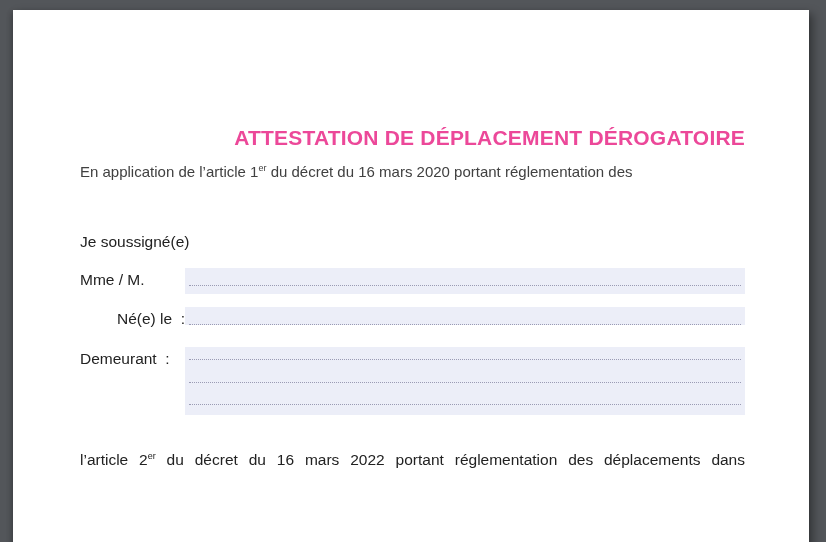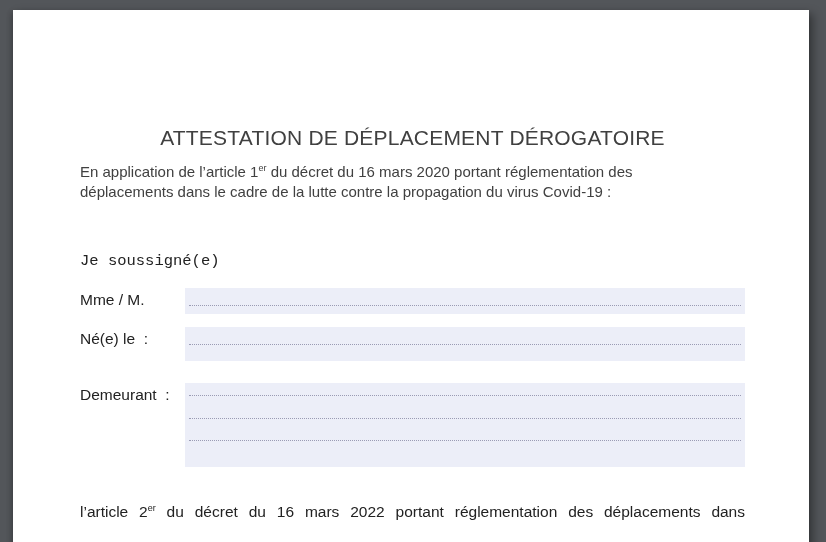--- a/index.html
+++ b/index.html
@@ -17,53 +17,52 @@
     width: 796px; height: 560px;
     background: #ffffff;
     box-shadow: 4px 4px 9px rgba(0,0,0,0.38), -2px 2px 5px rgba(0,0,0,0.18);
   }
   .content {
     padding: 117px 64px 0 67px;
     color: #222222;
   }
   .doc-title {
     margin: 0;
-    text-align: center;
+    text-align: right;
     font-size: 21px;
     line-height: 22px;
-    font-weight: normal;
+    font-weight: bold;
     letter-spacing: 0.2px;
-    color: #404040;
+    color: #ec4899;
   }
   .doc-subtitle {
     margin: 13px auto 0;
     text-align: left;
     font-size: 15px;
     line-height: 20px;
     color: #414141;
   }
   sup {
     font-size: 9px;
     line-height: 0;
     vertical-align: super;
   }
   .intro {
     margin-top: 50px;
     font-size: 15.5px;
     line-height: 19px;
     color: #222222;
-    font-family: Liberation Mono, monospace;
   }
   .field-row {
     display: flex;
     align-items: stretch;
   }
   .row-1 { margin-top: 17px; height: 26px; }
-  .row-2 { margin-top: 13px; height: 34px; }
-  .row-3 { margin-top: 22px; height: 84px; }
+  .row-2 { margin-top: 13px; height: 18px; text-align: right; }
+  .row-3 { margin-top: 22px; height: 68px; }
   .field-label {
     width: 105px;
     flex: 0 0 105px;
     font-size: 15.5px;
     line-height: 19px;
     padding-top: 2px;
     color: #222222;
   }
   .field-box {
     flex: 1 1 auto;
@@ -97,21 +96,21 @@
   }
 </style>
 </head>
 <body>
 
 <div class="page">
   <div class="content">
 
     <h1 class="doc-title">ATTESTATION DE DÉPLACEMENT DÉROGATOIRE</h1>
 
-    <p class="doc-subtitle"><span>En application de l’article 1</span><sup>er</sup><span> du décret du 16 mars 2020 portant réglementation des</span><br><span>déplacements dans le cadre de la lutte contre la propagation du virus Covid-19 :</span></p>
+    <p class="doc-subtitle"><span>En application de l’article 1</span><sup>er</sup><span> du décret du 16 mars 2020 portant réglementation des</span><br></p>
 
     <div class="intro">Je soussigné(e)</div>
 
     <div class="field-row row-1">
       <div class="field-label">Mme / M.</div>
       <div class="field-box single" aria-label="Mme / M.">
         <span class="dotline"></span>
       </div>
     </div>
 

